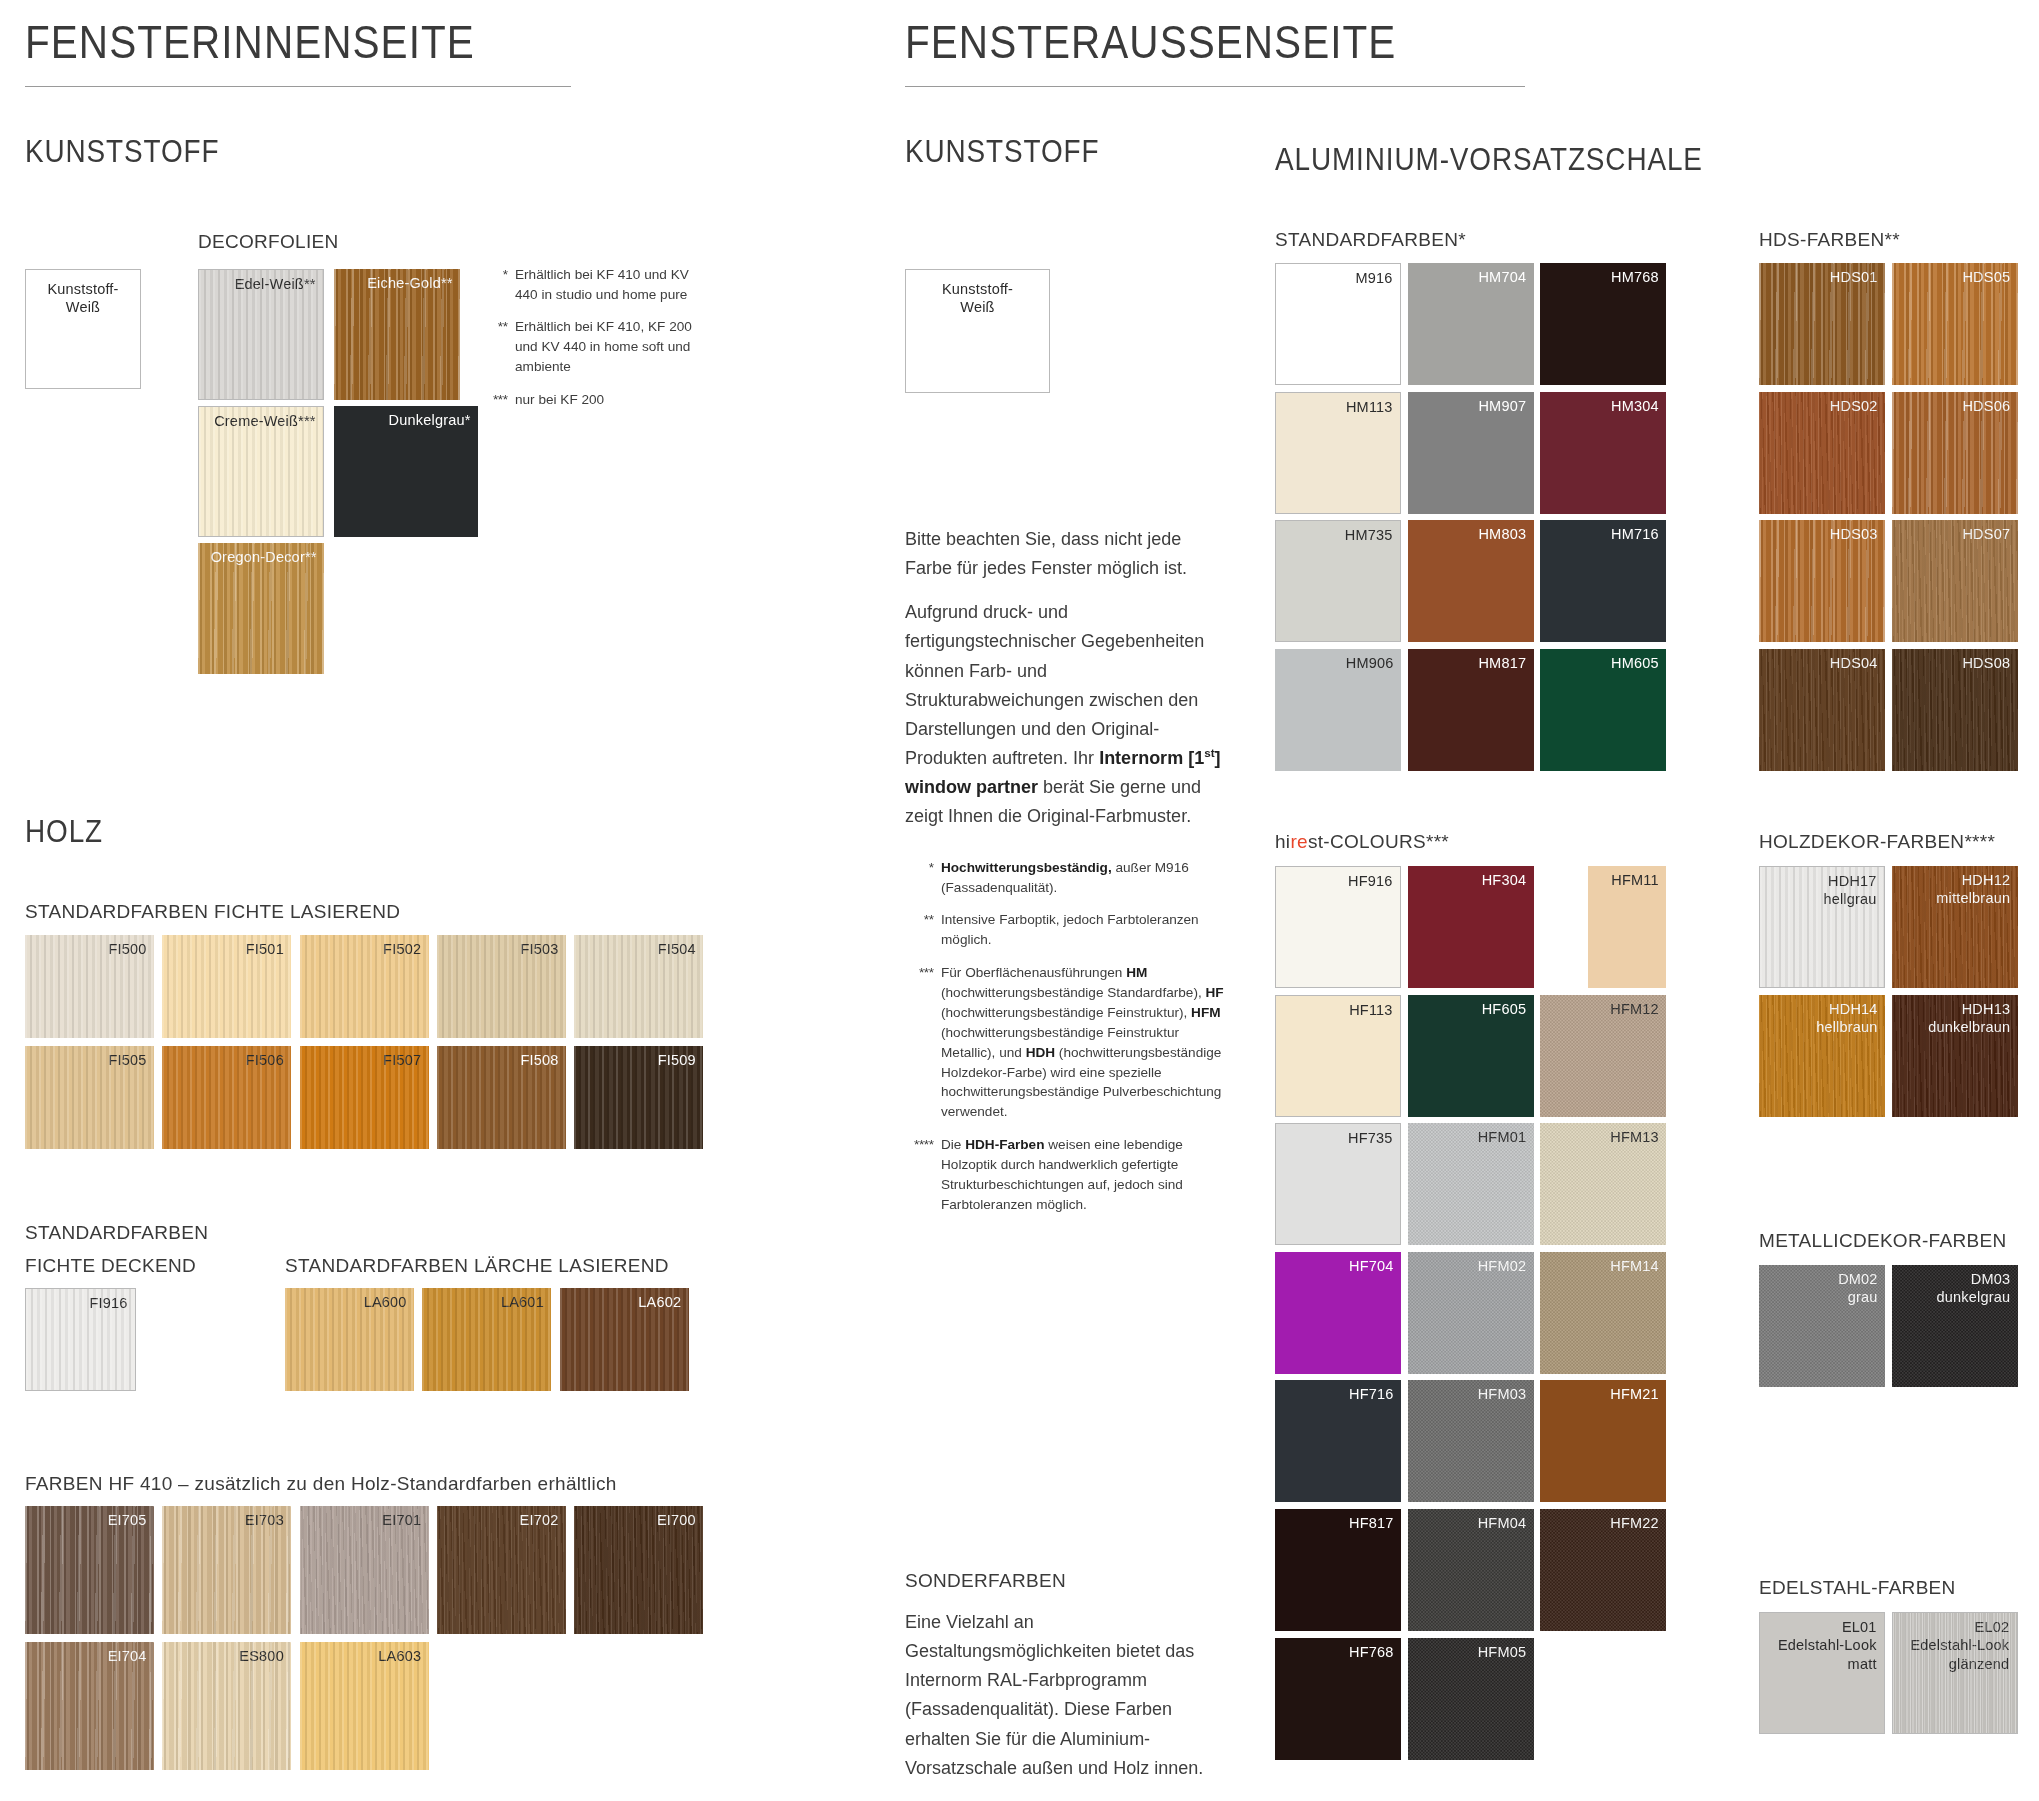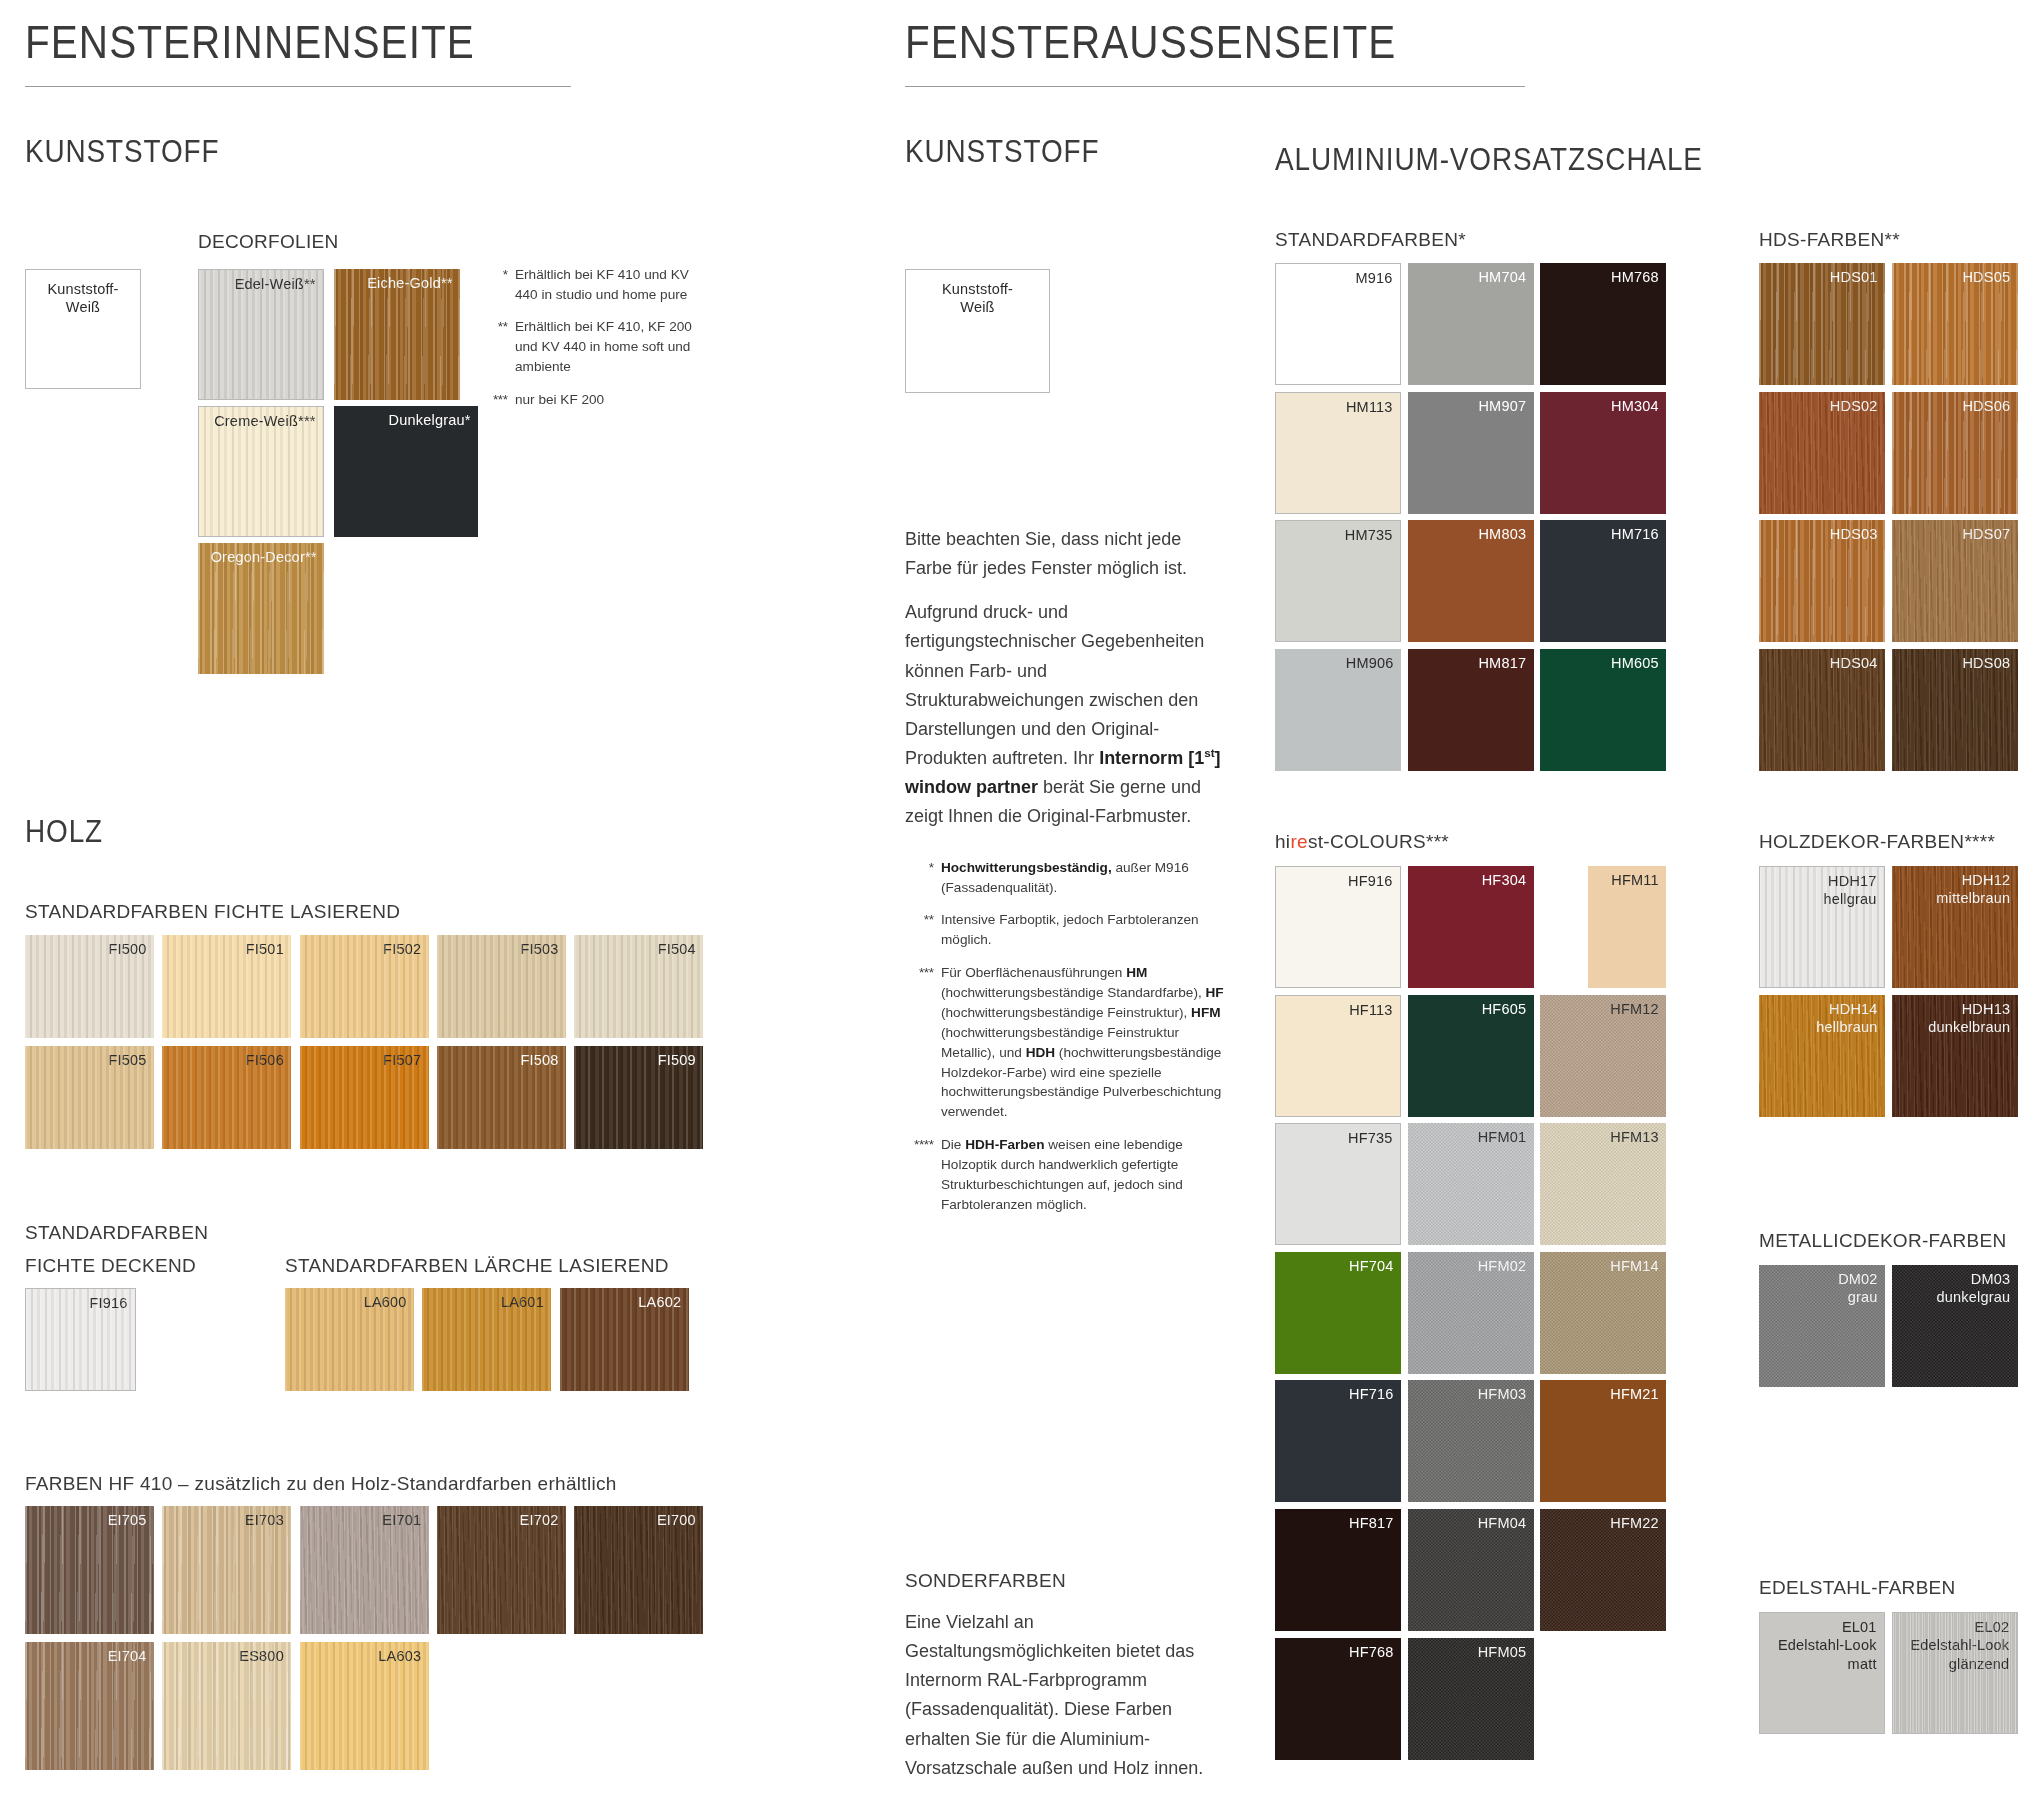--- a/index.html
+++ b/index.html
@@ -345,21 +345,21 @@
       </div>
     <div class="sw bordered" style="background:#e0e0df;">
         <div class="lbl dark">HF735</div>
       </div>
     <div class="sw tex-metal" style="background:#c4c6c7;">
         <div class="lbl dark">HFM01</div>
       </div>
     <div class="sw tex-metal" style="background:#ded5bc;">
         <div class="lbl dark">HFM13</div>
       </div>
-    <div class="sw" style="background:#4d7c0f;">
+    <div class="sw" style="background:#a21caf;">
         <div class="lbl light">HF704</div>
       </div>
     <div class="sw tex-metal" style="background:#a2a4a6;">
         <div class="lbl light">HFM02</div>
       </div>
     <div class="sw tex-metal" style="background:#ac9878;">
         <div class="lbl light">HFM14</div>
       </div>
     <div class="sw" style="background:#2d3238;">
         <div class="lbl light">HF716</div>

